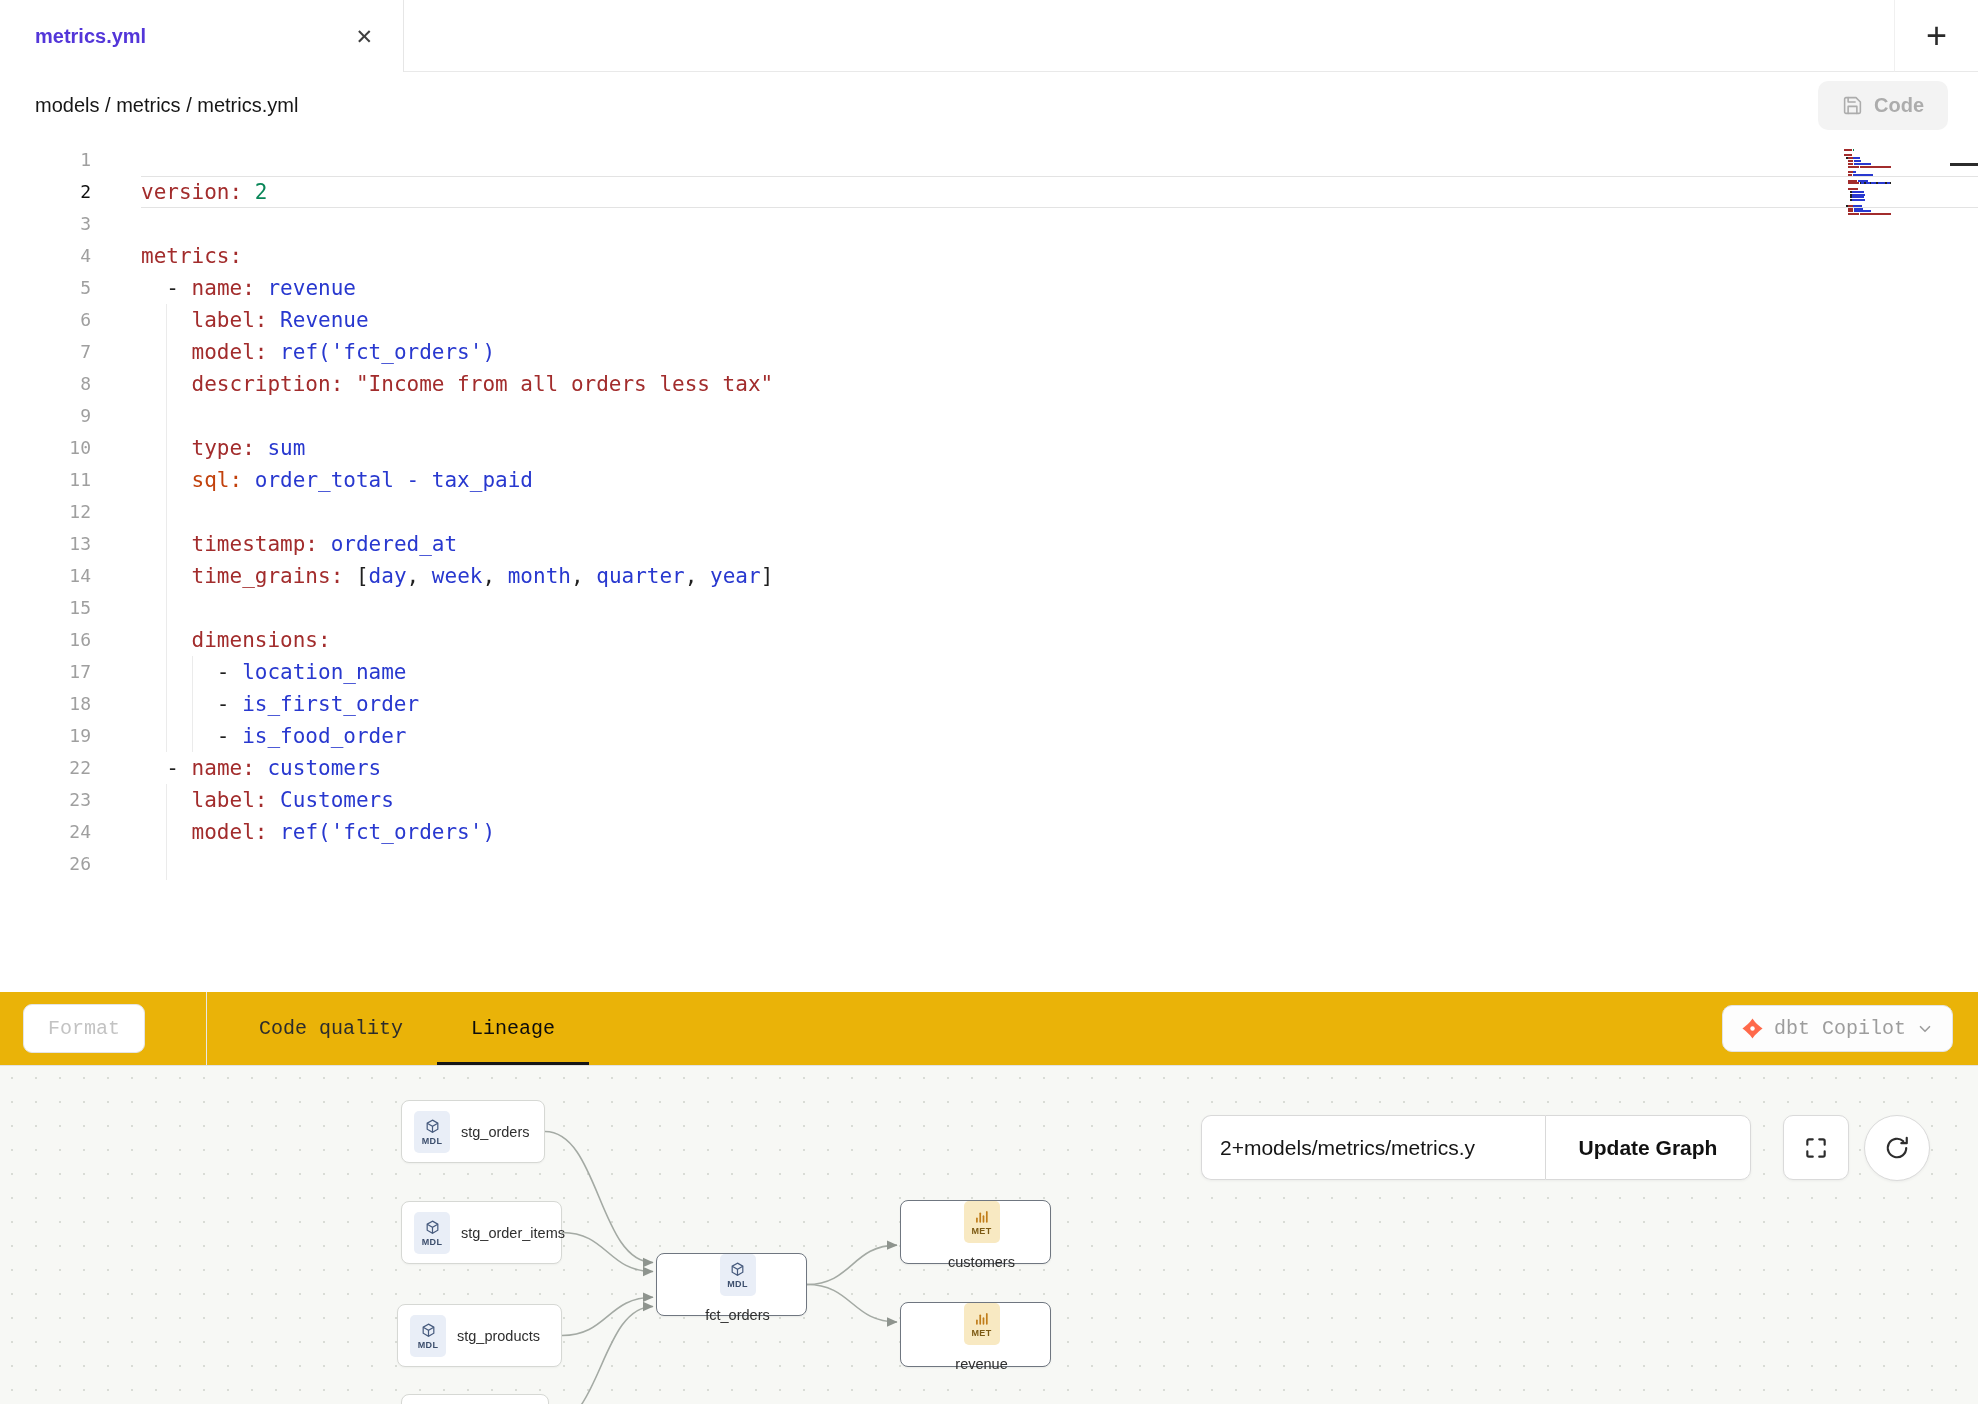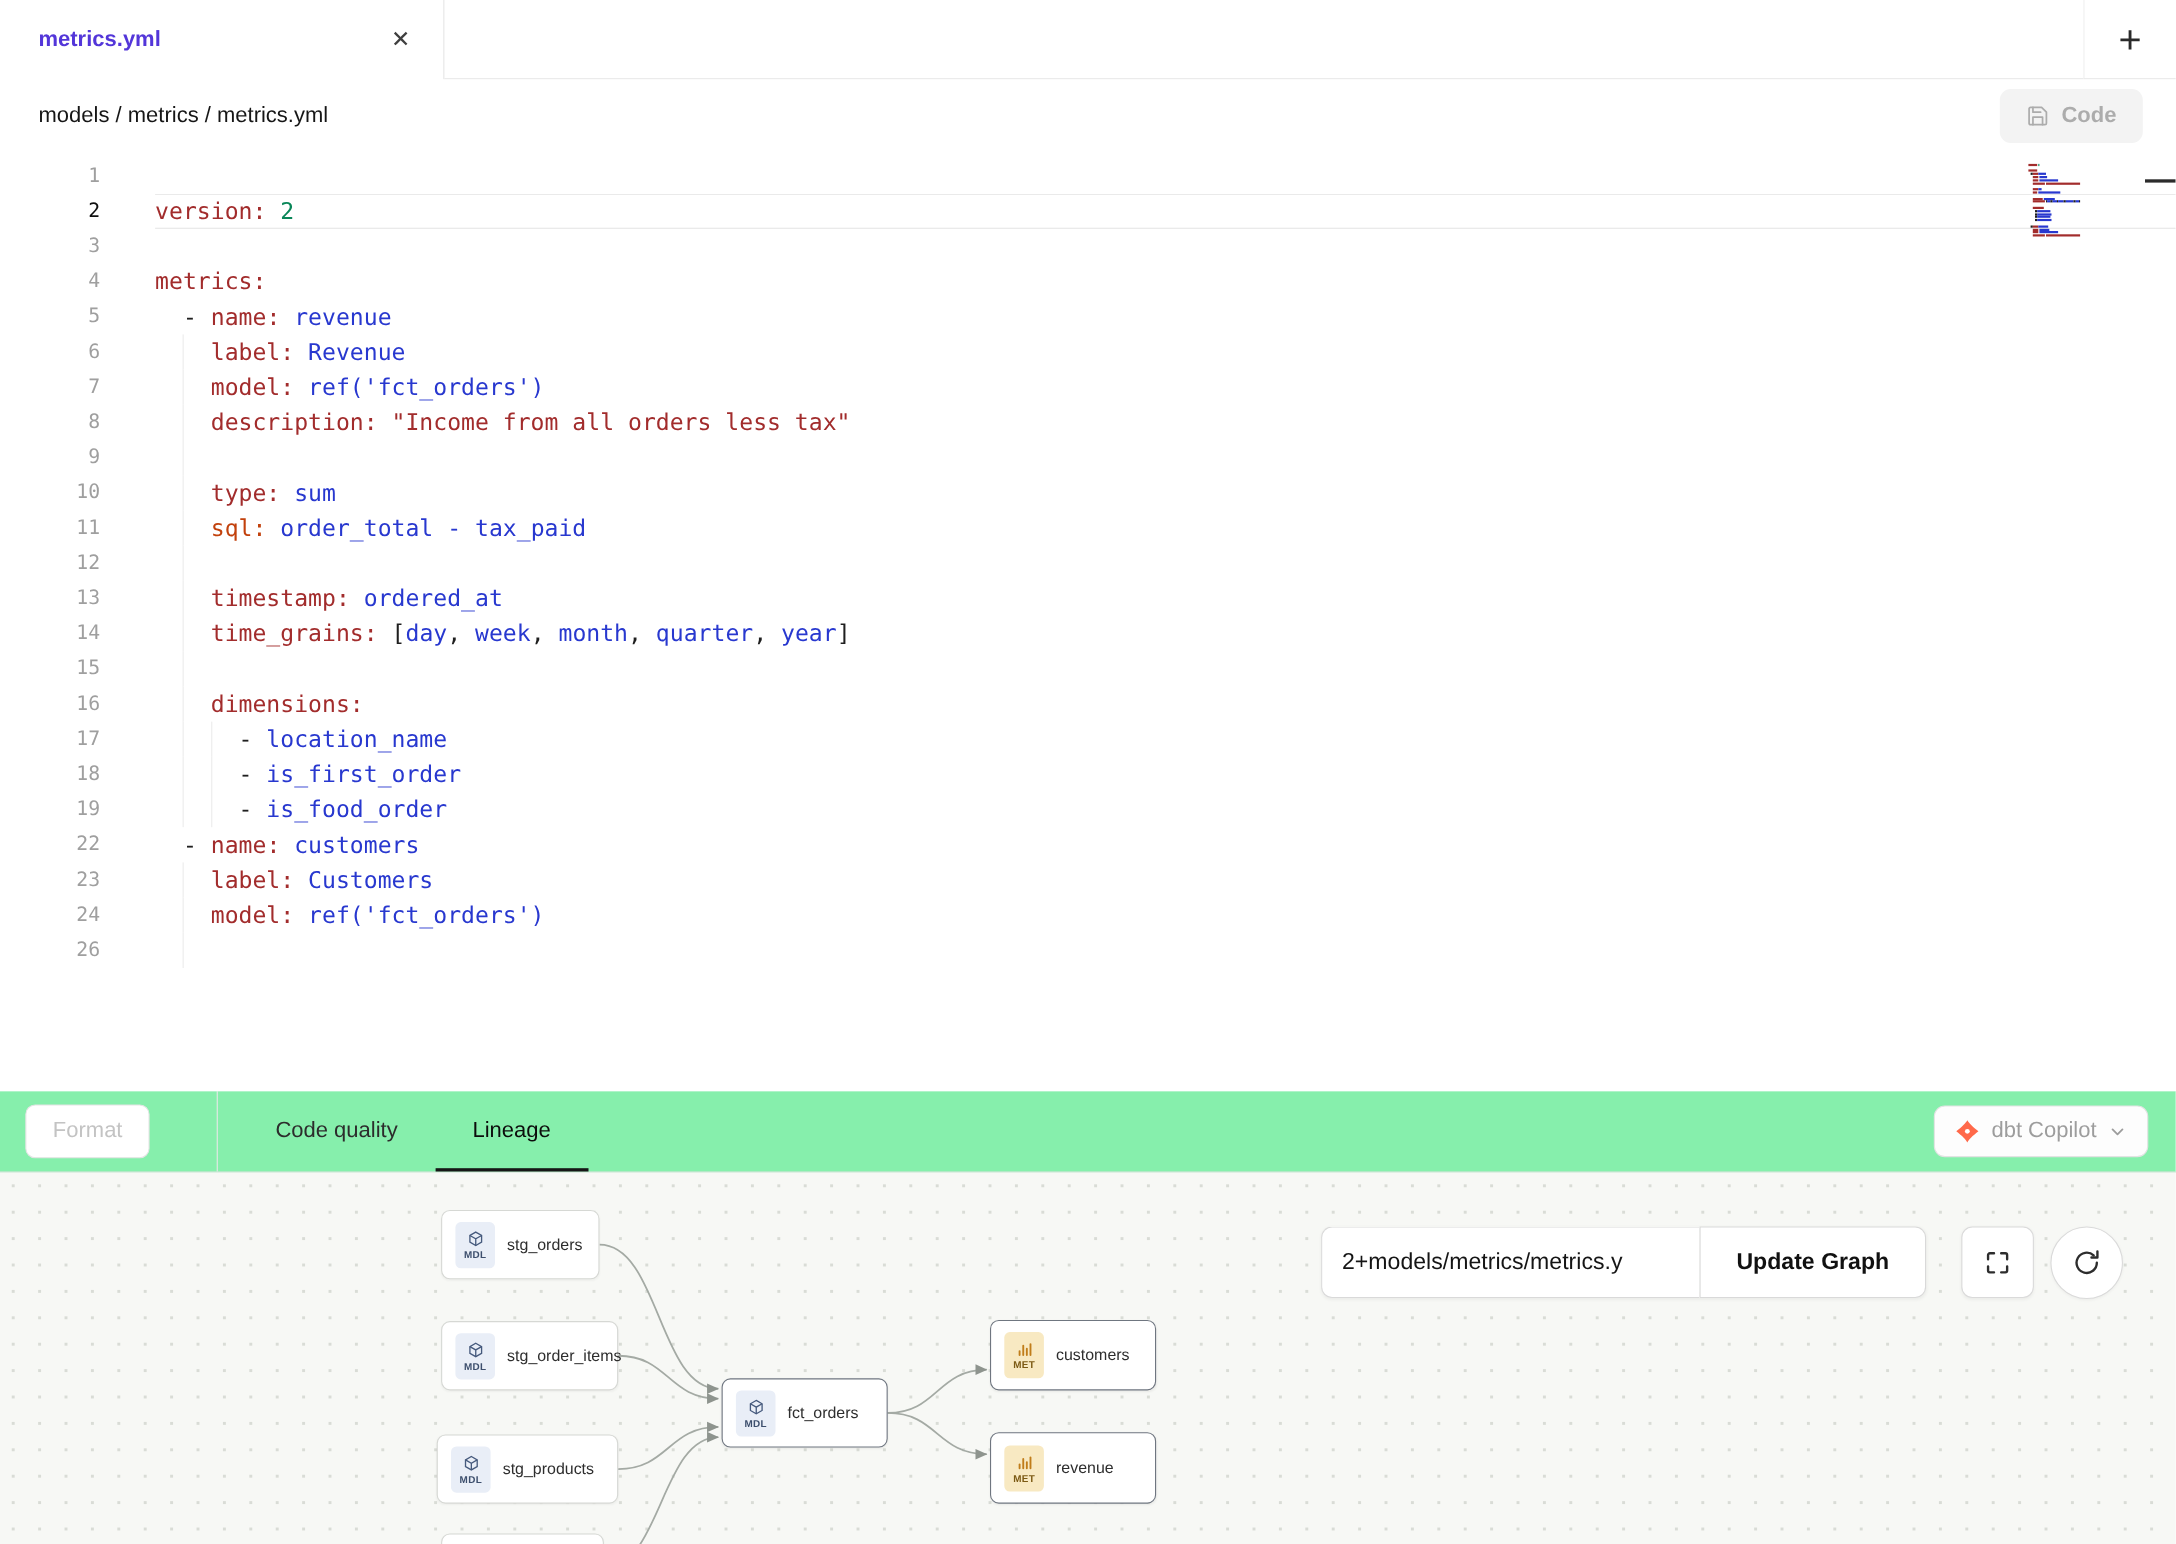--- a/index.html
+++ b/index.html
@@ -30,40 +30,40 @@
   .code-line.current .gutter { color: #0f0f0f; }
   .content { flex: 1; margin-left: 50px; position: relative; font-family: "DejaVu Sans Mono", monospace; font-size: 21px; line-height: 32px; white-space: pre; }
   .code-line.current .content { box-shadow: inset 0 1px 0 #e3e3e3, inset 0 -1px 0 #e3e3e3; }
   .guide { position: absolute; top: 0; bottom: 0; width: 0; border-left: 1px solid #ebebeb; }
   .minimap { position: absolute; top: 7px; right: 84px; width: 50px; }
   .mini-line { height: 2.8px; font-size: 0; white-space: nowrap; }
   .mini-line span { display: inline-block; height: 2.1px; }
   .scroll-dash { position: absolute; top: 24px; right: 0; width: 28px; height: 3px; background: #2b2b2b; }
 
   
-  .bottom-bar { height: 74px; flex: none; display: flex; align-items: center; border-bottom: 1px solid #e2e2e2; padding-left: 23px; background: #86efac; }
+  .bottom-bar { height: 74px; flex: none; display: flex; align-items: center; border-bottom: 1px solid #e2e2e2; padding-left: 23px; background: #eab308; font-family: Liberation Mono, monospace; }
   .format-btn { border: 1px solid #e4e4e4; background: #fff; border-radius: 9px; padding: 12px 24px; font-size: 20px; font-weight: 500; color: #c3c3c3; font-family: inherit; cursor: default; }
   .vdiv { width: 1px; align-self: stretch; background: #e8e8e8; margin-left: 61px; }
   .tabset { display: flex; height: 100%; margin-left: 18px; }
   .btab { display: flex; align-items: center; padding: 0 34px; font-size: 20px; font-weight: 500; color: #2c2c2c; position: relative; cursor: pointer; }
   .btab.active { color: #0c0c0c; }
   .btab.active::after { content: ""; position: absolute; left: 0; right: 0; bottom: 0; height: 3px; background: #161616; }
   .copilot { margin-left: auto; margin-right: 25px; display: flex; align-items: center; gap: 10px; border: 1px solid #e3e3e3; background: #fdfdfd; border-radius: 10px; padding: 11px 18px; font-size: 20px; font-weight: 500; color: #9d9d9d; cursor: pointer; }
   .copilot svg.logo { width: 23px; height: 23px; }
   .copilot svg.chev { width: 18px; height: 18px; color: #9d9d9d; }
 
   
   .canvas { flex: 1; position: relative; overflow: hidden;
     background-color: #f7f8f5;
     background-image: radial-gradient(circle, #d9dcd6 1.3px, transparent 1.4px);
     background-size: 24px 24px; }
   .edges { position: absolute; inset: 0; width: 100%; height: 100%; }
   .node { position: absolute; background: #fff; border-radius: 8px; display: flex; align-items: center; gap: 11px; padding-left: 12px; cursor: grab; }
   .node.b-light { border: 1px solid #d6d8d4; box-shadow: 0 1px 2px rgba(0,0,0,.04); }
-  .node.b-dark  { border: 1.5px solid #6f7680; box-shadow: 0 1px 2px rgba(0,0,0,.06); }
+  .node.b-dark  { border: 1.5px solid #6f7680; box-shadow: 0 1px 2px rgba(0,0,0,.06); flex-direction: column; }
   .tile { width: 36px; height: 42px; border-radius: 5px; display: flex; flex-direction: column; align-items: center; justify-content: center; gap: 1px; flex: none; }
   .tile svg { width: 17px; height: 17px; }
   .tile-label { font-size: 9px; font-weight: 700; letter-spacing: .3px; }
   .tile.model { background: #e9eef7; color: #3d4f6d; }
   .tile.metric { background: #f8e9c2; color: #7c5a14; }
   .node-label { font-size: 14.5px; color: #2e2e2e; white-space: nowrap; }
 
   .lineage-controls { position: absolute; left: 1201px; top: 49px; display: flex; height: 65px; border-radius: 10px; box-shadow: 0 1px 3px rgba(0,0,0,.05); }
   .lin-input { width: 344px; height: 65px; border: 1px solid #d9d9d9; border-right: none; border-radius: 10px 0 0 10px; padding: 0 18px; font-size: 21px; color: #151515; font-family: inherit; background: #fff; outline: none; }
   .update-btn { width: 206px; height: 65px; border: 1px solid #d9d9d9; border-radius: 0 10px 10px 0; background: #fff; font-size: 21px; font-weight: 600; color: #111; font-family: inherit; cursor: pointer; }

